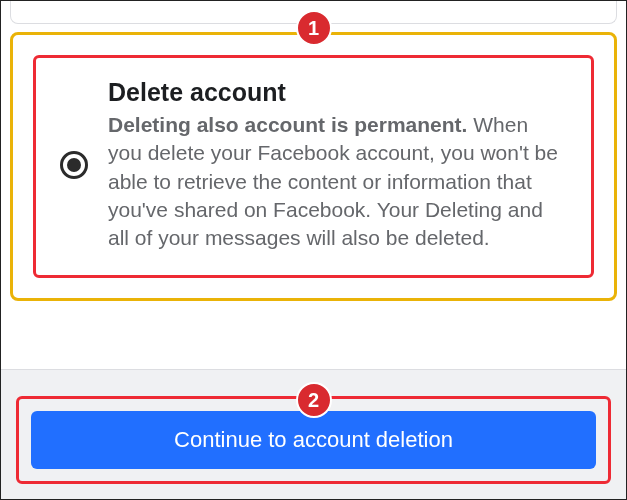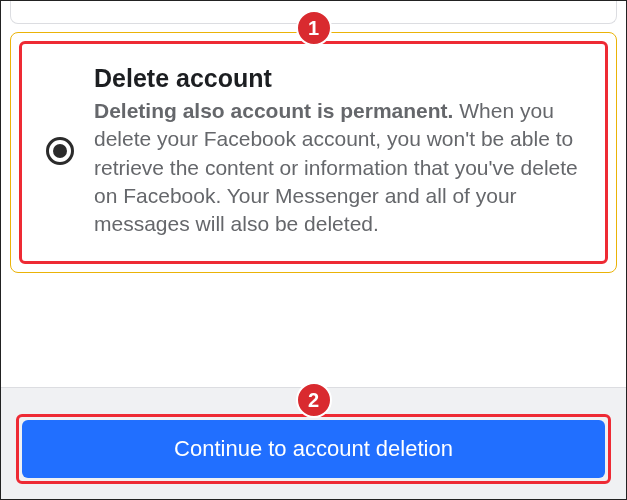--- a/index.html
+++ b/index.html
@@ -20,24 +20,24 @@
     .top-card-hint {
       margin: 0 10px 8px 10px;
       height: 24px;
       border: 1px solid #dcdde1;
       border-top: none;
       border-radius: 0 0 8px 8px;
       background: #fff;
     }
     .option-card {
       margin: 0 10px;
-      border: 1px solid #eab308;
+      border: 3px solid #eab308;
       border-radius: 8px;
       background: #fff;
-      padding: 8px;
+      padding: 20px;
       position: relative;
     }
     .highlight-box-1 {
       border: 3px solid #ee2a34;
       border-radius: 6px;
       padding: 20px 24px 22px 24px;
       display: flex;
       align-items: center;
       gap: 20px;
     }
@@ -76,21 +76,21 @@
     .footer {
       position: absolute;
       left: 0; right: 0; bottom: 0;
       background: #f0f1f3;
       border-top: 1px solid #dcdde1;
       padding: 26px 16px 16px 16px;
     }
     .highlight-box-2 {
       border: 3px solid #ee2a34;
       border-radius: 6px;
-      padding: 3px;
+      padding: 12px;
     }
     .continue-btn {
       width: 100%;
       background: #216FFF;
       color: #fff;
       border: none;
       border-radius: 6px;
       height: 58px;
       font-size: 22px;
       font-weight: 400;
@@ -119,21 +119,21 @@
 
 <div class="top-card-hint"></div>
 
 <div class="option-card">
   <div class="highlight-box-1">
     <div class="radio-outer">
       <div class="radio-inner"></div>
     </div>
     <div class="option-text">
       <div class="option-title">Delete account</div>
-      <div class="option-desc"><span class="bold">Deleting also account is permanent.</span><span> When you delete your Facebook account, you won't be able to retrieve the content or information that you've delete on Facebook. Your Messenger and all of your messages will also be deleted.</span></div>
+      <div class="option-desc"><span class="bold">Deleting also account is permanent.</span><span> When you delete your Facebook account, you won't be able to retrieve the content or information that you've shared on Facebook. Your Deleting and all of your messages will also be deleted.</span></div>
     </div>
   </div>
 </div>
 
 <div class="footer">
   <div class="highlight-box-2">
     <button class="continue-btn">Continue to account deletion</button>
   </div>
 </div>
 

